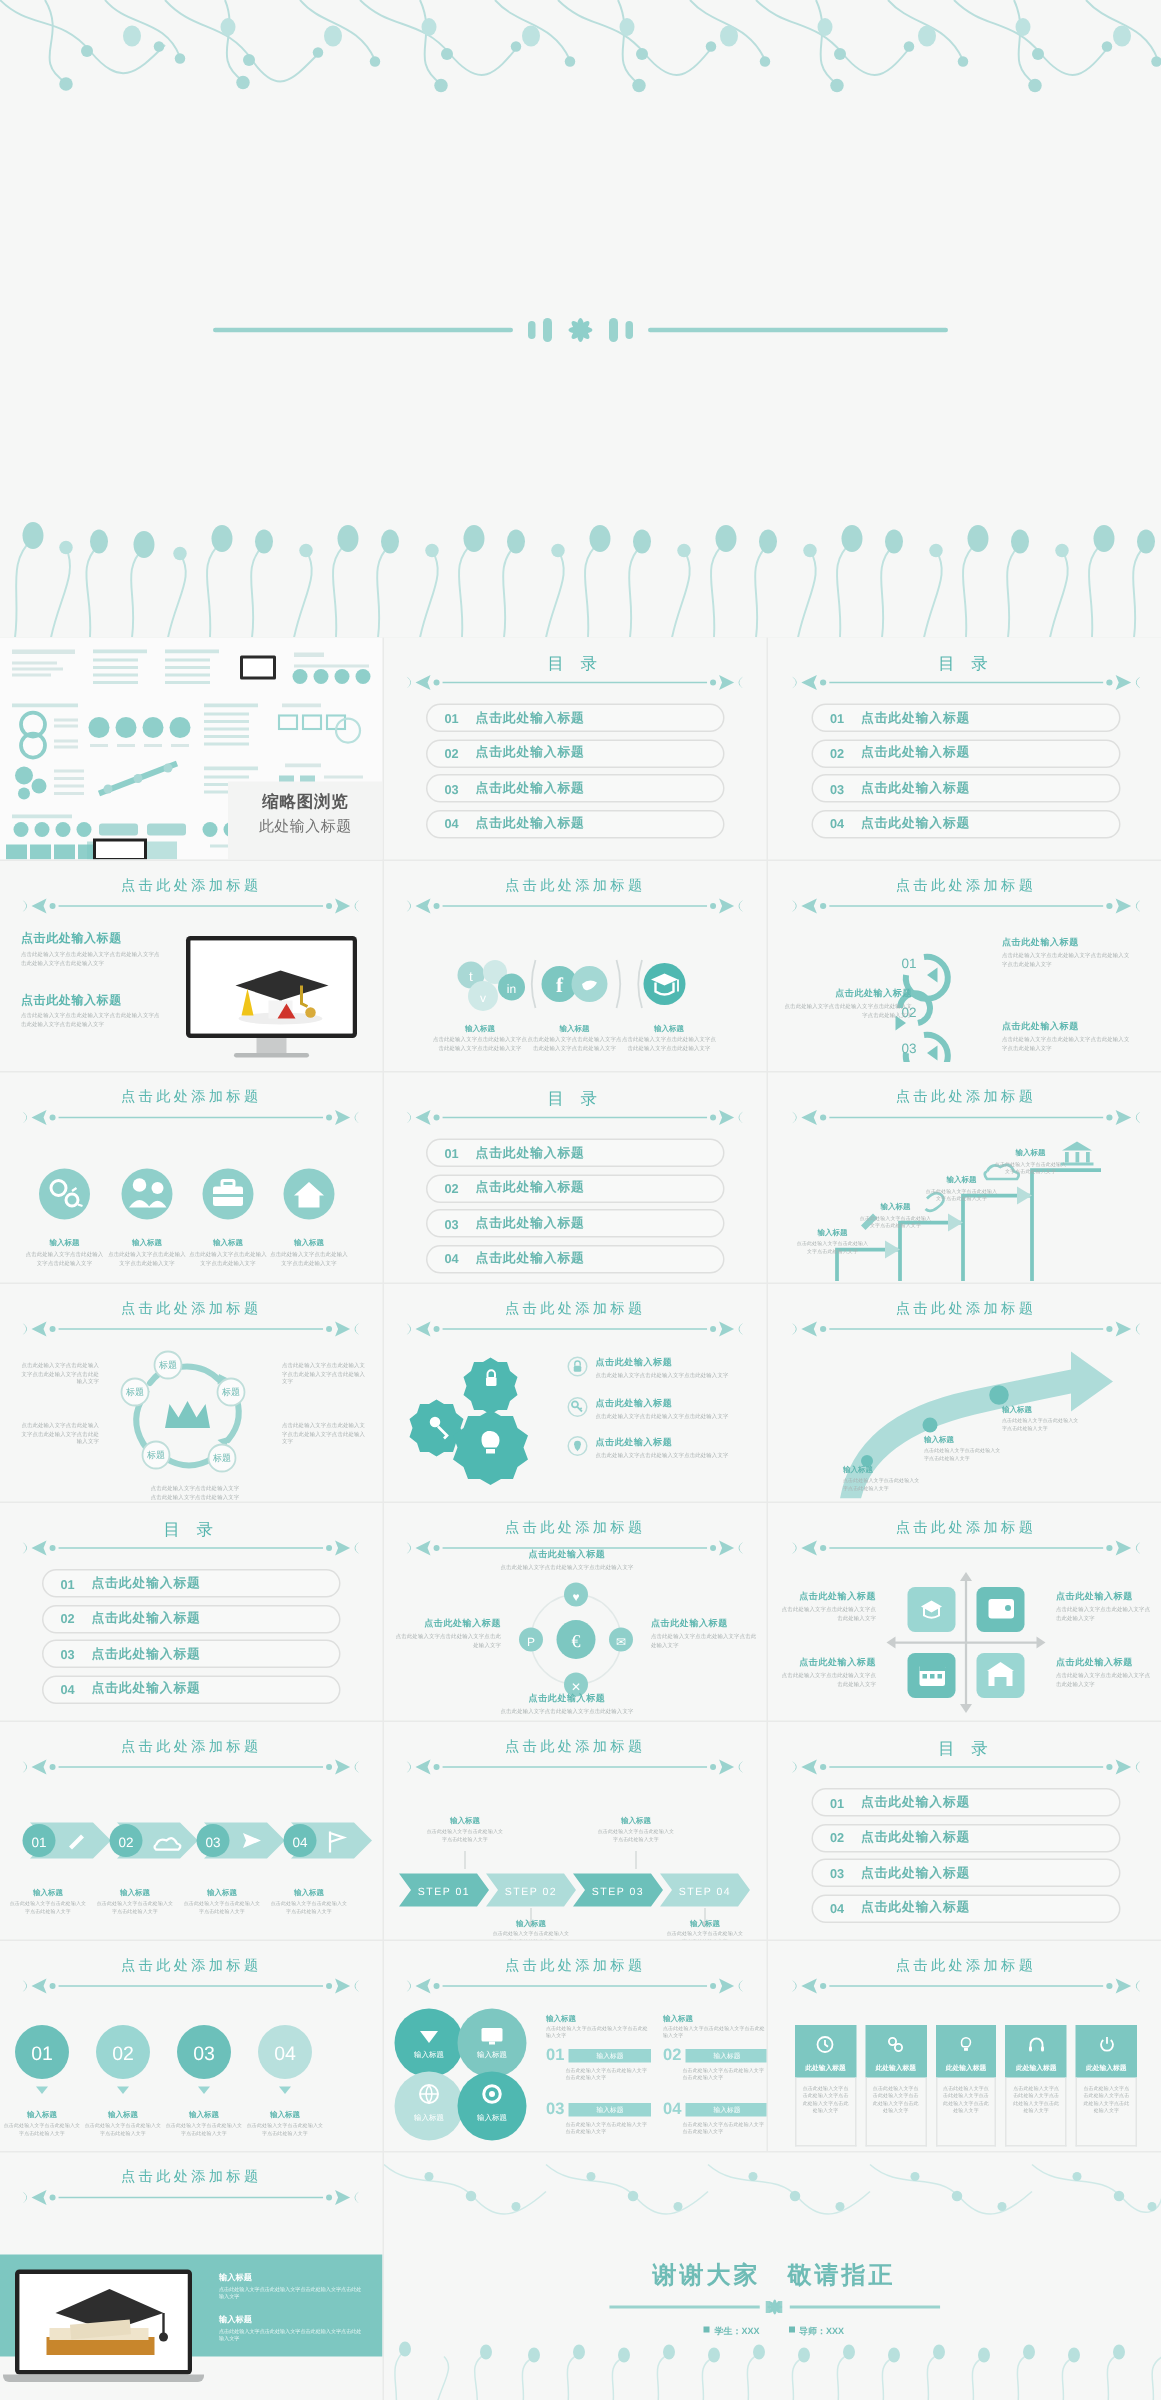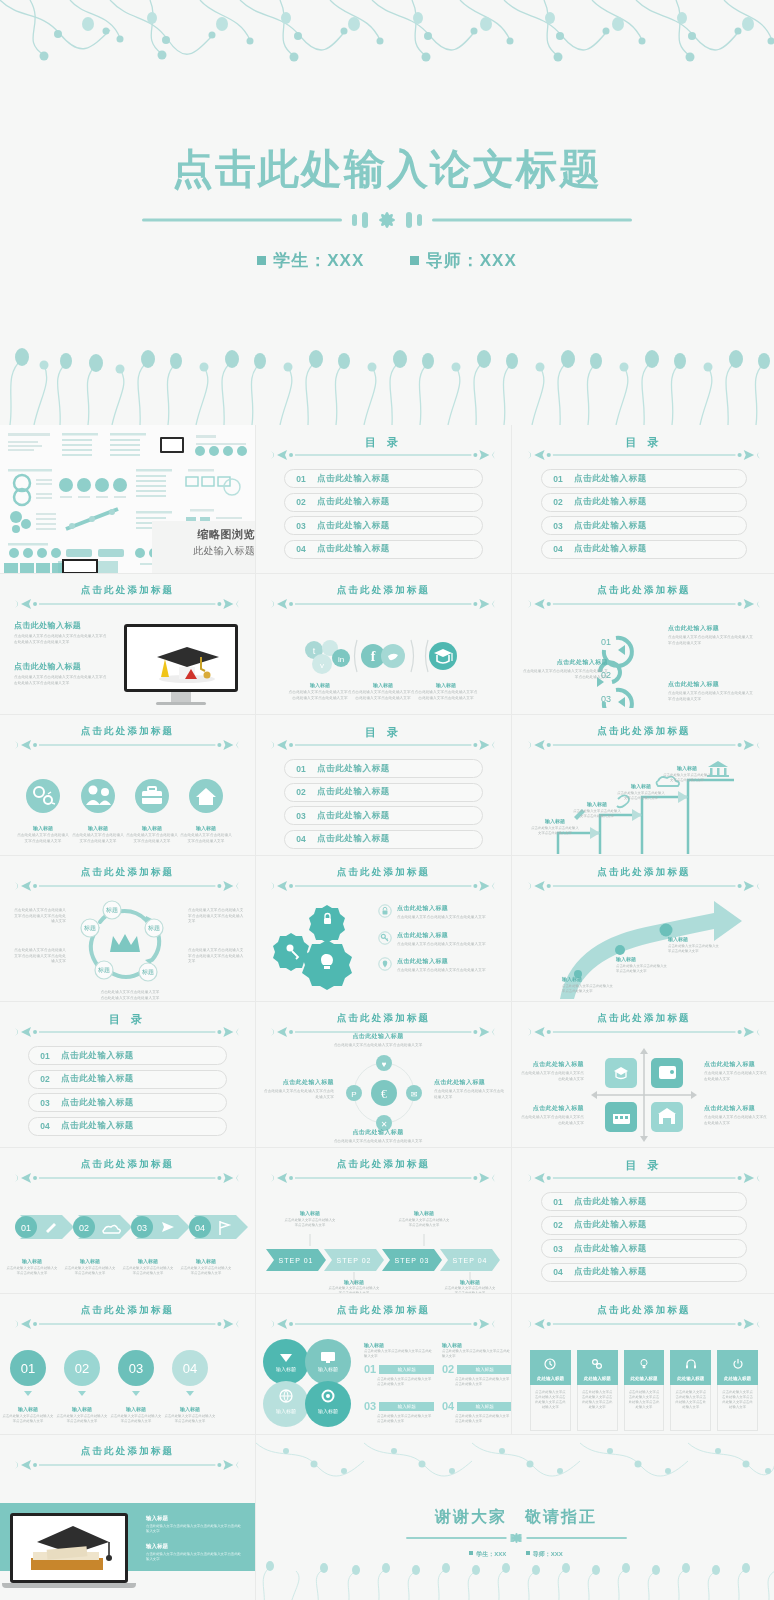--- a/index.html
+++ b/index.html
@@ -59,21 +59,21 @@
   }
   .cell {
     position:relative;
     background:#f6f7f6;
     overflow:hidden;
   }
   
   .sh { position:absolute; left:6%; right:6%; top:10px; height:26px; }
   .sh .t {
     position:absolute; left:0; right:0; top:0;
-    text-align:center; font-size:9.5px; font-weight:bold;
+    text-align:center; font-size:9.5px; font-weight:normal;
     color:#56b5ae; letter-spacing:2.2px;
   }
   .sh.big .t { font-size:11px; letter-spacing:4px; }
   .sh .orn { position:absolute; left:0; right:0; top:13px; height:14px; }
 
   
   .toc { position:absolute; left:11%; right:11%; top:44px; }
   .toc .row {
     height:19px; margin-bottom:4.5px;
     border:1px solid #dedfde; border-radius:10px;
@@ -157,44 +157,38 @@
           <ellipse cx="418" cy="18" rx="5" ry="6"></ellipse>
         <ellipse cx="486" cy="24" rx="6" ry="7"></ellipse>
           <ellipse cx="550" cy="18" rx="5" ry="6"></ellipse>
         <ellipse cx="618" cy="24" rx="6" ry="7"></ellipse>
           <ellipse cx="682" cy="18" rx="5" ry="6"></ellipse>
         <ellipse cx="748" cy="24" rx="6" ry="7"></ellipse>
       </g>
     </svg>
   </div>
 
-  <div class="hero-title">点击此处输入论文标题</div>
 
   <div class="hero-div">
     <svg width="774" height="30" viewBox="0 0 774 30">
       <rect x="142" y="13.5" width="200" height="3" fill="#9ad3ce" rx="1.5"></rect>
       <rect x="432" y="13.5" width="200" height="3" fill="#9ad3ce" rx="1.5"></rect>
       <rect x="352" y="9" width="5" height="12" rx="2.5" fill="#9ad3ce"></rect>
       <rect x="362" y="7" width="6" height="16" rx="3" fill="#9ad3ce"></rect>
       <rect x="406" y="7" width="6" height="16" rx="3" fill="#9ad3ce"></rect>
       <rect x="417" y="9" width="5" height="12" rx="2.5" fill="#9ad3ce"></rect>
       <g transform="translate(387,15)" fill="#8fcfca">
         <ellipse rx="2.6" ry="8"></ellipse>
         <ellipse rx="2.6" ry="8" transform="rotate(45)"></ellipse>
         <ellipse rx="2.6" ry="8" transform="rotate(90)"></ellipse>
         <ellipse rx="2.6" ry="8" transform="rotate(135)"></ellipse>
       </g>
     </svg>
   </div>
 
-  <div class="hero-sub">
-    <span class="sq"></span><span>学生：XXX</span>
-    <span class="gap"></span>
-    <span class="sq"></span><span>导师：XXX</span>
-  </div>
 
   <div class="vine-bot">
     <svg width="774" height="90" viewBox="0 0 774 90">
       <g stroke="#bfe2df" stroke-width="1.3" fill="none">
         <path d="M10 90 C14 60 4 40 22 24"></path>
           <path d="M34 90 C40 62 52 48 44 30"></path>
         <path d="M60 90 C62 58 50 44 66 28"></path>
           <path d="M88 90 C92 60 80 46 96 30"></path>
         <path d="M112 90 C118 62 130 50 120 34"></path>
           <path d="M140 90 C142 56 130 42 148 26"></path>
@@ -413,21 +407,21 @@
       </g>
       <rect x="58" y="136" width="60" height="12" fill="#7dc7c1" opacity=".5"></rect>
       <rect x="62" y="134" width="36" height="14" fill="#222"></rect>
       <rect x="64" y="136" width="32" height="11" fill="#fff"></rect>
       <g fill="#cfe6e4">
           <rect x="140" y="138" width="24" height="2"></rect>
           <rect x="170" y="138" width="24" height="2"></rect>
         </g>
     </svg>
     <div style="position:absolute;left:152px;top:96px;width:103px;bottom:0;background:#f3f4f3;"></div>
-    <div style="position:absolute;left:152px;top:102px;width:103px;text-align:right;">
+    <div style="position:absolute;left:152px;top:102px;width:103px;text-align:center;">
       <div style="font-size:11px;font-weight:bold;color:#595959;letter-spacing:.5px;">缩略图浏览</div>
       <div style="font-size:10px;color:#737373;letter-spacing:.3px;margin-top:2px;">此处输入标题</div>
     </div>
   </div>
 
   <div class="cell">
     <div class="sh big">
       <div class="t">目 录</div>
       <div class="orn">
         <svg width="100%" height="14" viewBox="0 0 224 14" preserveAspectRatio="none">

